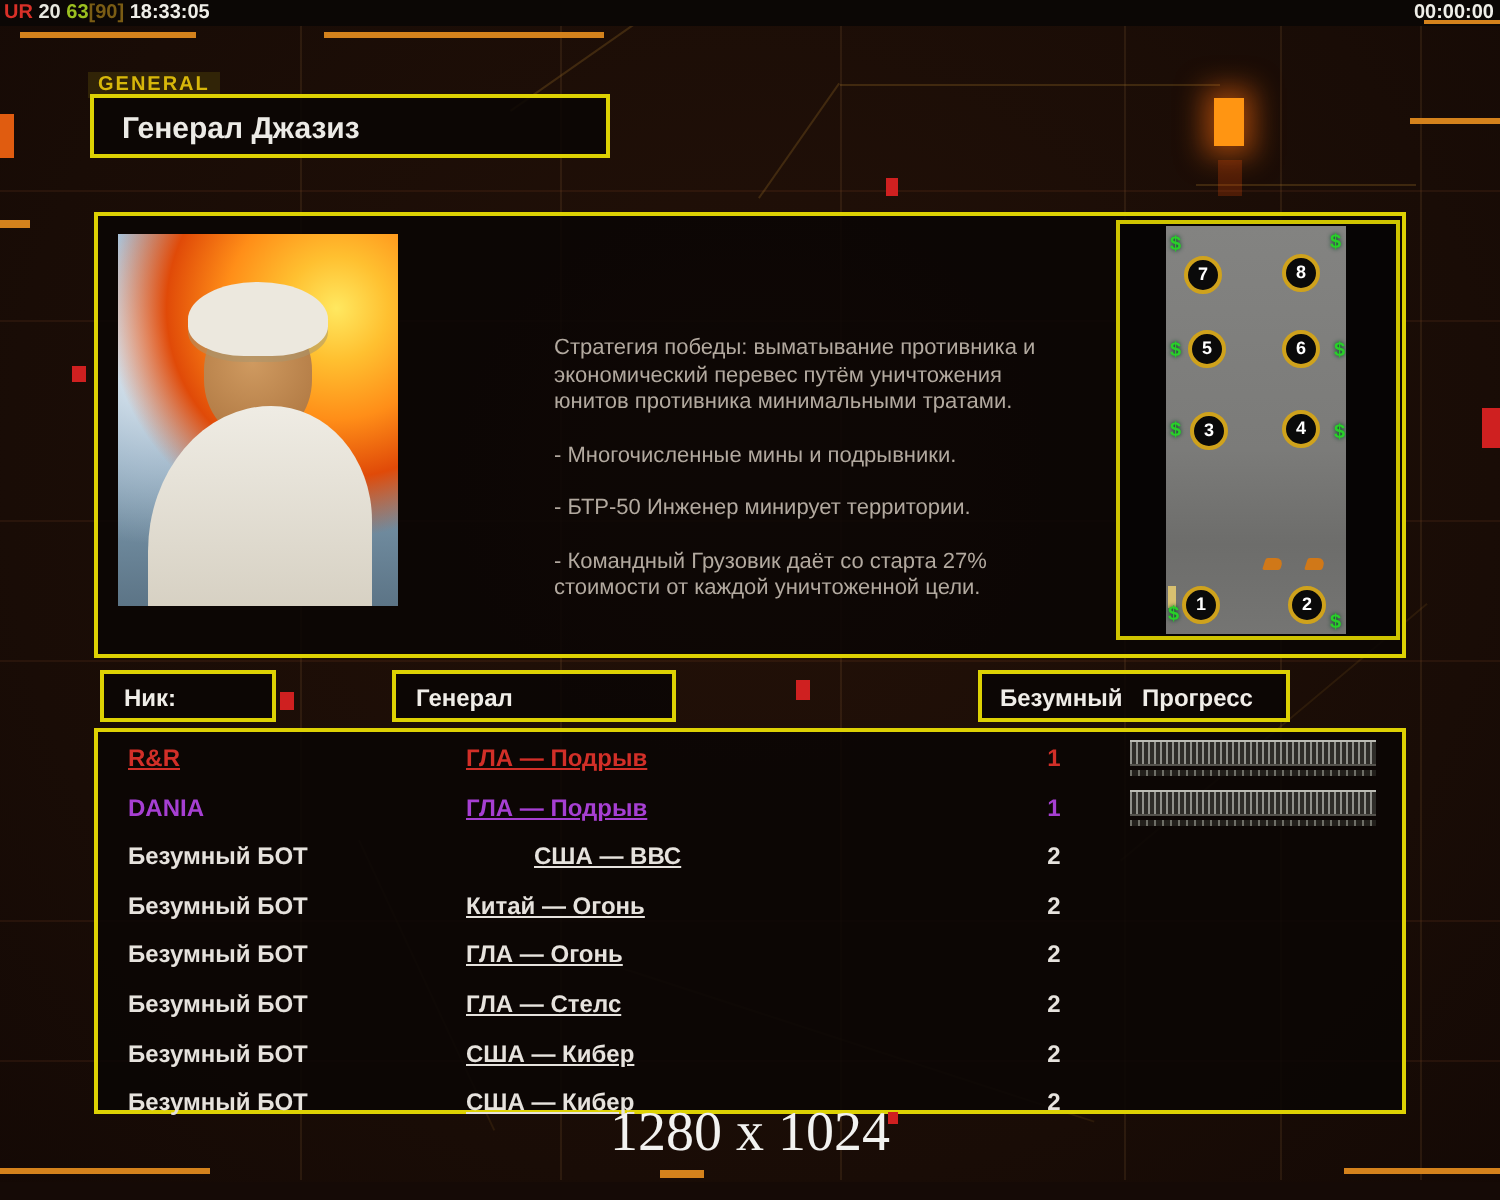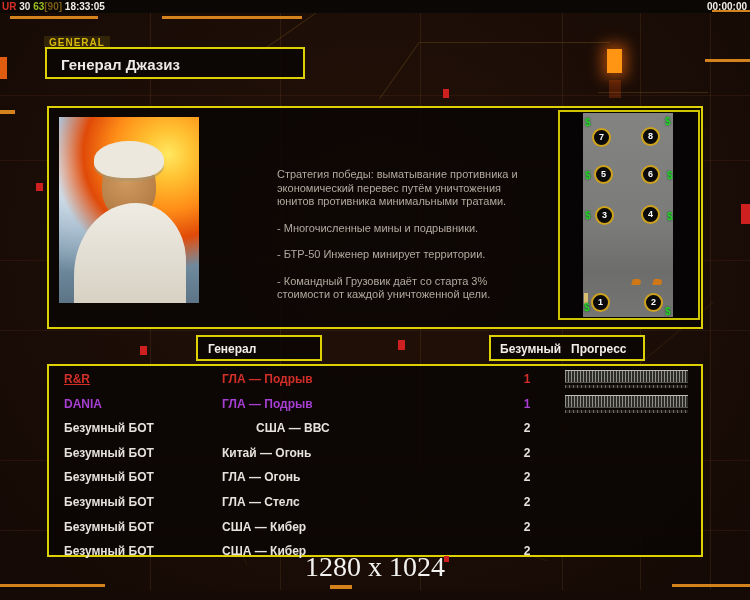--- a/index.html
+++ b/index.html
@@ -46,28 +46,28 @@
     background:linear-gradient(180deg,#838381 0%, #7b7b79 55%, #6d6d6b 78%, #757573 100%);}
   .spawn{position:absolute;width:15px;height:15px;border-radius:50%;background:#0a0a0a;border:2px solid #cfa21c;
     color:#fff;font-size:9px;font-weight:bold;text-align:center;line-height:15px;}
   .money{position:absolute;color:#28d028;font-size:10px;font-weight:bold;text-shadow:0 0 2px #042;line-height:10px;}
   .omark{position:absolute;width:9px;height:6px;background:#d07818;border-radius:1px 4px 1px 1px;transform:skewX(-18deg);}
   .tanmark{position:absolute;left:24px;top:181px;width:4px;height:11px;background:#d8c070;}
   
   .hbox{height:26px;font-size:12px;font-weight:bold;color:#f0ede8;}
   .hbox span{position:absolute;top:5px;}
   .hb-nick{left:50px;top:335px;width:88px;}
-  .hb-gen{left:196px;top:335px;width:126px;}
+  .hb-gen{left:196px;top:335px;width:142px;}
   .hb-team{left:489px;top:335px;width:156px;}
   
   .tablepanel{left:47px;top:364px;width:656px;height:193px;padding-top:3px;}
   .trow{position:relative;height:24.6px;font-size:12px;font-weight:bold;}
   .trow span{position:absolute;top:3px;}
   .c-nick{left:15px;}
-  .c-gen{left:173px;}
+  .c-gen{left:184px;text-decoration:underline;}
   .c-team{left:468px;width:20px;text-align:center;}
   .bar{position:absolute;left:516px;top:1px;width:123px;height:11px;
     background:repeating-linear-gradient(90deg,#90908a 0 1px, #2e2c28 1px 3px);
     border-top:1px solid #bcbcb4;border-bottom:1px solid #54524c;}
   .bar-strip{position:absolute;left:516px;top:16px;width:123px;height:3px;
     background:repeating-linear-gradient(90deg,#6e6e66 0 1px, #221f1b 1px 4px);}
   
   .footer-res{left:0;top:551px;width:750px;text-align:center;z-index:5;
     font-family:"Liberation Serif", serif;font-size:28px;color:#f2f2f0;}
 </style>
@@ -111,40 +111,40 @@
   <div class="abs" style="left:0;top:57px;width:7px;height:22px;background:#e05c10;"></div>
   <div class="abs rsq" style="left:36px;top:183px;width:7px;height:8px;"></div>
   <div class="abs rsq" style="left:443px;top:89px;width:6px;height:9px;"></div>
   <div class="abs rsq" style="left:140px;top:346px;width:7px;height:9px;"></div>
   <div class="abs rsq" style="left:398px;top:340px;width:7px;height:10px;"></div>
   <div class="abs rsq" style="left:741px;top:204px;width:9px;height:20px;"></div>
   <div class="abs rsq" style="left:444px;top:556px;width:5px;height:6px;z-index:6;"></div>
   <div class="abs botband" style="left:0;top:591px;width:750px;height:9px;"></div>
 
   <div class="abs statusbar">
-    <span class="sb-left"><span style="color: rgb(216, 48, 40);">UR </span><span style="color: rgb(232, 232, 224);">30 </span><span style="color: rgb(155, 192, 32);">63</span><span style="color: rgb(122, 92, 20);">[90] </span><span style="color: rgb(239, 238, 232);">18:33:05</span></span>
+    <span class="sb-left"><span style="color: rgb(216, 48, 40);">UR </span><span style="color: rgb(232, 232, 224);">20 </span><span style="color: rgb(155, 192, 32);">63</span><span style="color: rgb(122, 92, 20);">[90] </span><span style="color: rgb(239, 238, 232);">18:33:05</span></span>
     <span class="sb-timer">00:00:00</span>
   </div>
 
   <div class="abs general-tab">GENERAL</div>
   <div class="abs ybox titlebox">
     <span>Генерал Джазиз</span>
   </div>
 
   <div class="abs ybox mainpanel">
     <div class="portrait">
       <div class="fig-head"></div>
       <div class="fig-headdress"></div>
       <div class="fig-body"></div>
     </div>
     <div class="briefing">
       <p>Стратегия победы: выматывание противника и экономический перевес путём уничтожения юнитов противника минимальными тратами.</p>
       <p>- Многочисленные мины и подрывники.</p>
       <p>- БТР-50 Инженер минирует территории.</p>
-      <p>- Командный Грузовик даёт со старта 3% стоимости от каждой уничтоженной цели.</p>
+      <p>- Командный Грузовик даёт со старта 27% стоимости от каждой уничтоженной цели.</p>
     </div>
   </div>
 
   <div class="abs minimap">
     <div class="maparea"></div>
     <div class="tanmark"></div>
     <div>
         <div class="spawn" style="left: 32px; top: 16px;">7</div>
         <div class="spawn" style="left: 81px; top: 15px;">8</div>
         <div class="spawn" style="left: 34px; top: 53px;">5</div>
@@ -159,20 +159,23 @@
         <span class="money" style="left: 107px; top: 59px;">$</span>
         <span class="money" style="left: 25px; top: 99px;">$</span>
         <span class="money" style="left: 107px; top: 100px;">$</span>
         <span class="money" style="left: 24px; top: 191px;">$</span>
         <span class="money" style="left: 105px; top: 195px;">$</span>
         <div class="omark" style="left: 72px; top: 167px;"></div>
         <div class="omark" style="left: 93px; top: 167px;"></div>
       </div>
   </div>
 
+  <div class="abs ybox hbox hb-nick">
+    <span style="left:10px;">Ник:</span>
+  </div>
   <div class="abs ybox hbox hb-gen">
     <span style="left:10px;">Генерал</span>
   </div>
   <div class="abs ybox hbox hb-team">
     <span style="left:9px;">Безумный</span>
     <span style="left:80px;">Прогресс</span>
   </div>
 
   <div class="abs ybox tablepanel">
     <div>

